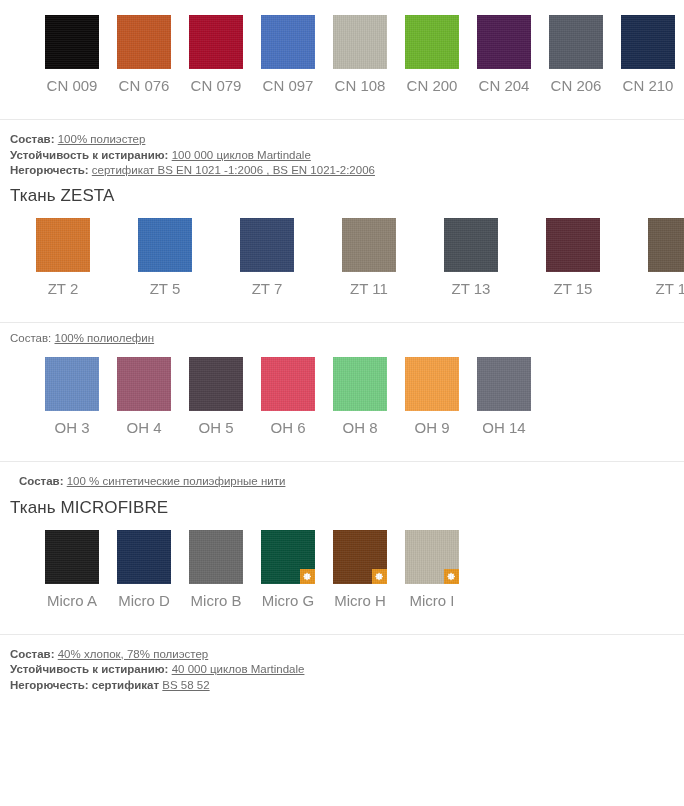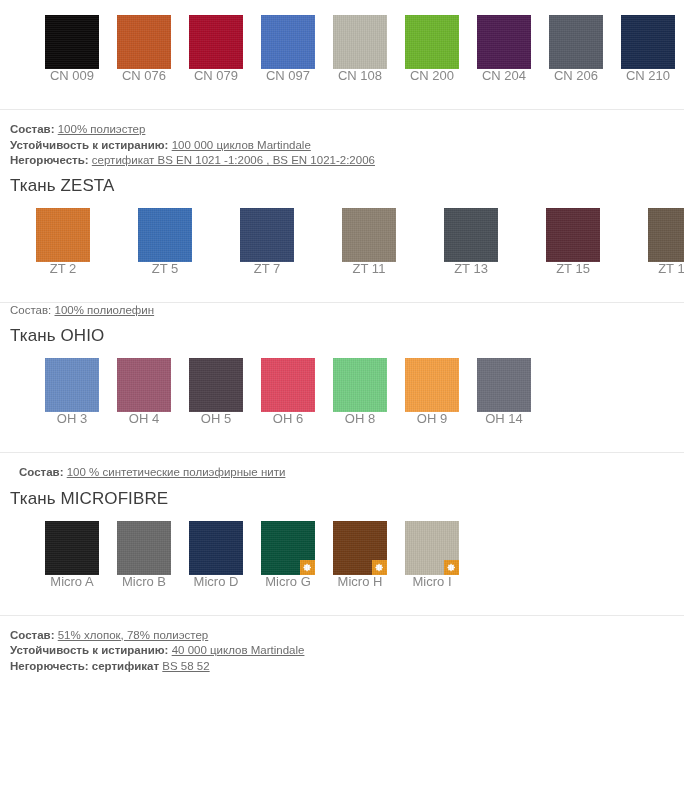--- a/index.html
+++ b/index.html
@@ -79,22 +79,22 @@
     height: 15px;
     background: #e8951e;
     display: flex;
     align-items: center;
     justify-content: center;
     box-sizing: border-box;
   }
   .badge svg { display:block; }
 
   .swatch-label {
-    margin-top: 0;
-    font-size: 13px;
+    margin-top: 10px;
+    font-size: 15px;
     line-height: 13px;
     color: #888888;
     text-align: center;
     white-space: nowrap;
     font-family: "Liberation Sans", "DejaVu Sans", sans-serif;
   }
 
   
   .divider {
     height: 1px;
@@ -211,30 +211,29 @@
       <div class="swatch-cell">
         <span class="swatch-chip tex" style="background:#23412f;"></span>
         <span class="swatch-label">ZT 22</span>
       </div>
       <div class="swatch-cell">
         <span class="swatch-chip tex" style="background:#2b3038;"></span>
         <span class="swatch-label">ZT 24</span>
       </div>
     </div>
     <div class="divider" style="margin-top:27px;"></div>
-    <div class="specs" style="margin-top:0;">
+    <div class="specs" style="margin-top:8px;">
       <div class="spec-line">
         <span class="spec-key" style="font-weight:400;color:#6d6d6d;">Состав:</span>
         <span class="spec-val">100% полиолефин</span>
       </div>
     </div>
   </div>
 
   <div class="section" style="margin-top:7px;">
-    <h2 class="section-title">Ткань OHIO</h2>
     <div class="swatch-row" style="margin-top:11px;">
       <div class="swatch-cell">
         <span class="swatch-chip tex" style="background:#6b8dc4;"></span>
         <span class="swatch-label">OH 3</span>
       </div>
       <div class="swatch-cell">
         <span class="swatch-chip tex" style="background:#9d5a71;"></span>
         <span class="swatch-label">OH 4</span>
       </div>
       <div class="swatch-cell">
@@ -268,26 +267,26 @@
   </div>
 
   <div class="section" style="margin-top:7px;">
     <h2 class="section-title">Ткань MICROFIBRE</h2>
     <div class="swatch-row" style="margin-top:11px;align-items:center;">
       <div class="swatch-cell">
         <span class="swatch-chip tex" style="background:#1e1e1e;"></span>
         <span class="swatch-label">Micro A</span>
       </div>
       <div class="swatch-cell">
+        <span class="swatch-chip tex" style="background:#1e3154;"></span>
+        <span class="swatch-label">Micro D</span>
+      </div>
+      <div class="swatch-cell">
         <span class="swatch-chip tex" style="background:#6b6b6b;"></span>
         <span class="swatch-label">Micro B</span>
-      </div>
-      <div class="swatch-cell">
-        <span class="swatch-chip tex" style="background:#1e3154;"></span>
-        <span class="swatch-label">Micro D</span>
       </div>
       <div class="swatch-cell">
         <span class="swatch-chip tex" style="background:#0a533b;">
           <span class="badge">
             <svg width="9" height="9" viewBox="0 0 24 24">
               <path fill="#ffffff" d="M12 8.6a3.4 3.4 0 1 0 0 6.8 3.4 3.4 0 0 0 0-6.8zm0 5a1.6 1.6 0 1 1 0-3.2 1.6 1.6 0 0 1 0 3.2z"></path>
               <path fill="#ffffff" d="M21 13.6v-3.2l-2.4-.4a6.9 6.9 0 0 0-.8-1.9l1.4-2-2.3-2.3-2 1.4a6.9 6.9 0 0 0-1.9-.8L12.6 2h-3.2l-.4 2.4a6.9 6.9 0 0 0-1.9.8l-2-1.4L2.8 6.1l1.4 2a6.9 6.9 0 0 0-.8 1.9L1 10.4v3.2l2.4.4c.2.7.5 1.3.8 1.9l-1.4 2 2.3 2.3 2-1.4c.6.3 1.2.6 1.9.8l.4 2.4h3.2l.4-2.4c.7-.2 1.3-.5 1.9-.8l2 1.4 2.3-2.3-1.4-2c.3-.6.6-1.2.8-1.9l2.4-.4z"></path>
             </svg>
           </span>
         </span>
@@ -313,21 +312,21 @@
             </svg>
           </span>
         </span>
         <span class="swatch-label">Micro I</span>
       </div>
     </div>
     <div class="divider" style="margin-top:27px;"></div>
     <div class="specs" style="margin-top:12px;">
       <div class="spec-line">
         <span class="spec-key">Состав:</span>
-        <span class="spec-val">51% хлопок, 78% полиэстер</span>
+        <span class="spec-val">40% хлопок, 78% полиэстер</span>
       </div>
       <div class="spec-line">
         <span class="spec-key">Устойчивость к истиранию:</span>
         <span class="spec-val">40 000 циклов Martindale</span>
       </div>
       <div class="spec-line">
         <span class="spec-key">Негорючесть: сертификат</span>
         <span class="spec-val">BS 58 52</span>
       </div>
     </div>

